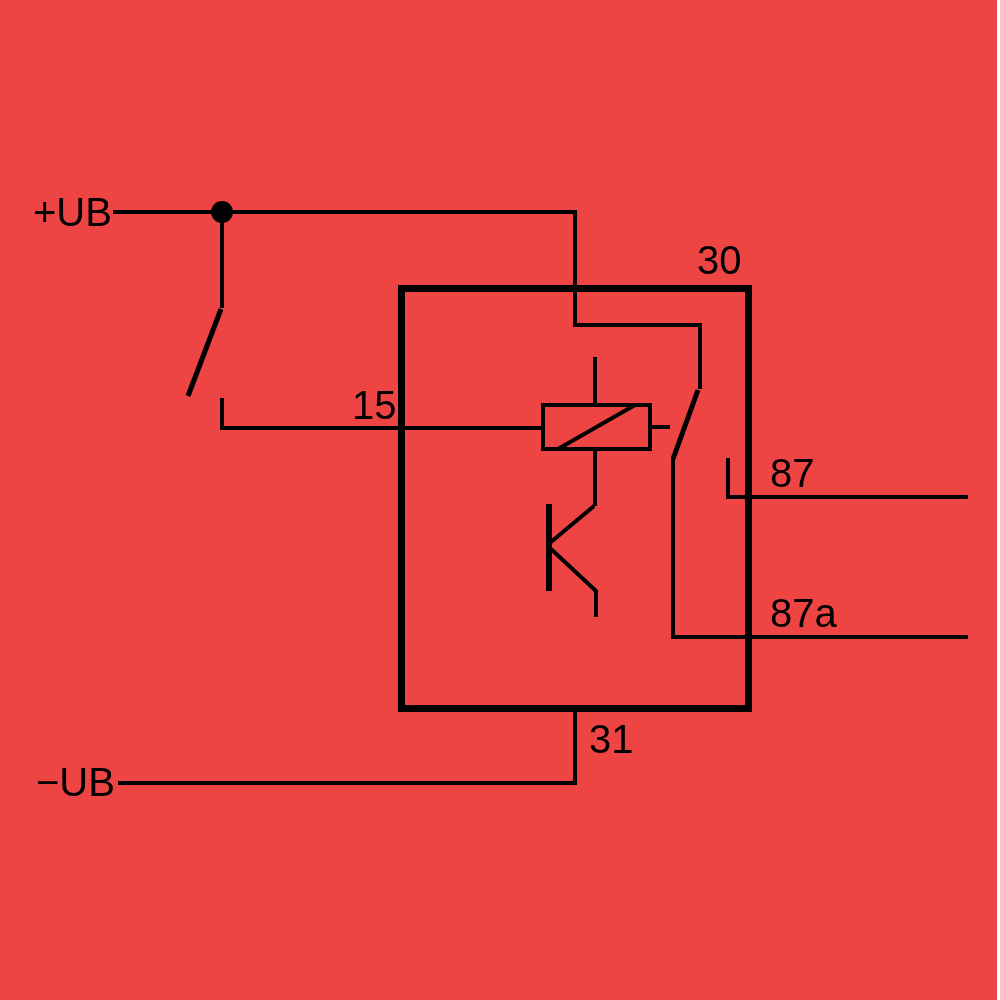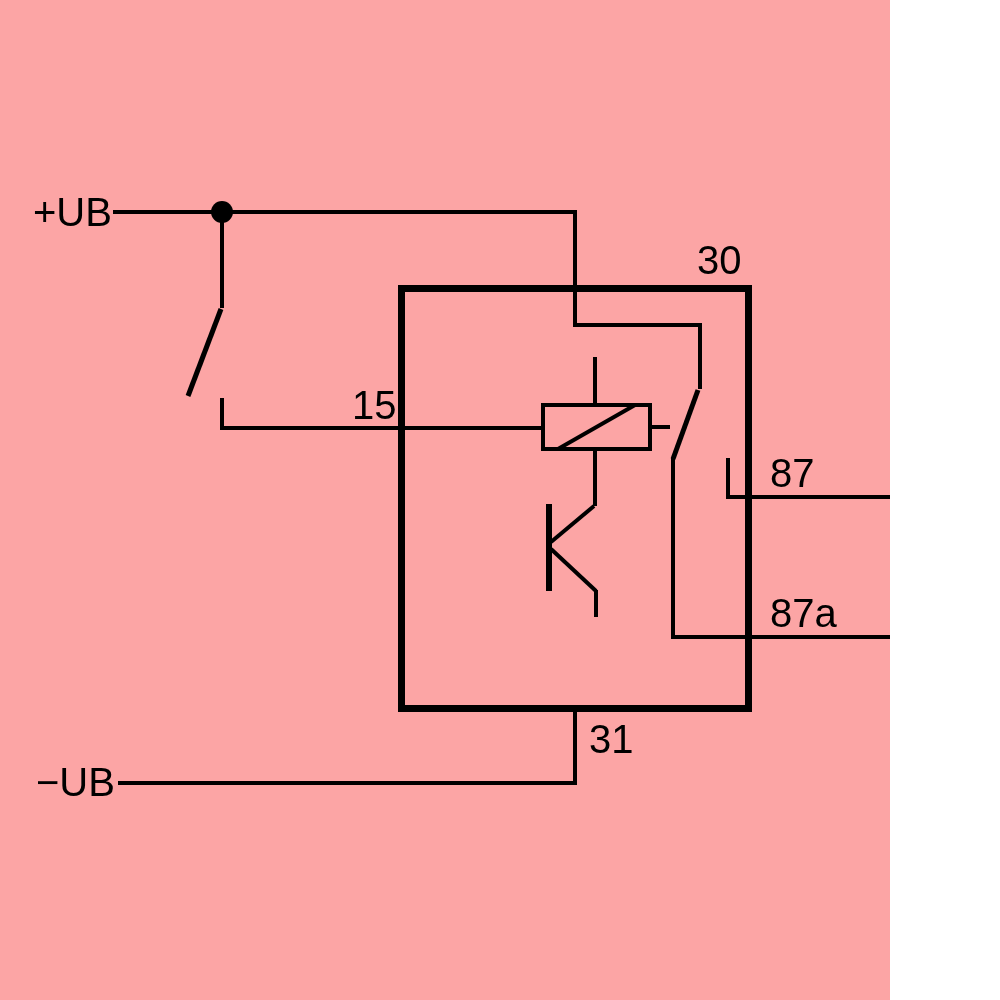--- a/index.html
+++ b/index.html
@@ -2,23 +2,23 @@
 <html><head>
 <meta charset="utf-8">
 <style>
   html, body {
     margin: 0;
     padding: 0;
     background: #ffffff;
   }
   .stage {
     position: relative;
-    width: 890px;
+    width: 997px;
     height: 1000px;
-    background: #fca5a5;
+    background: #ef4444;
     overflow: hidden;
   }
   svg { display: block; }
   .w4 { stroke: #000000; stroke-width: 4; fill: none; }
   .w5 { stroke: #000000; stroke-width: 5; fill: none; }
   .w6 { stroke: #000000; stroke-width: 6; fill: none; }
   .w7 { stroke: #000000; stroke-width: 7; fill: none; }
   .dot { fill: #000000; stroke: none; }
   text {
     font-family: "Liberation Sans", sans-serif;

